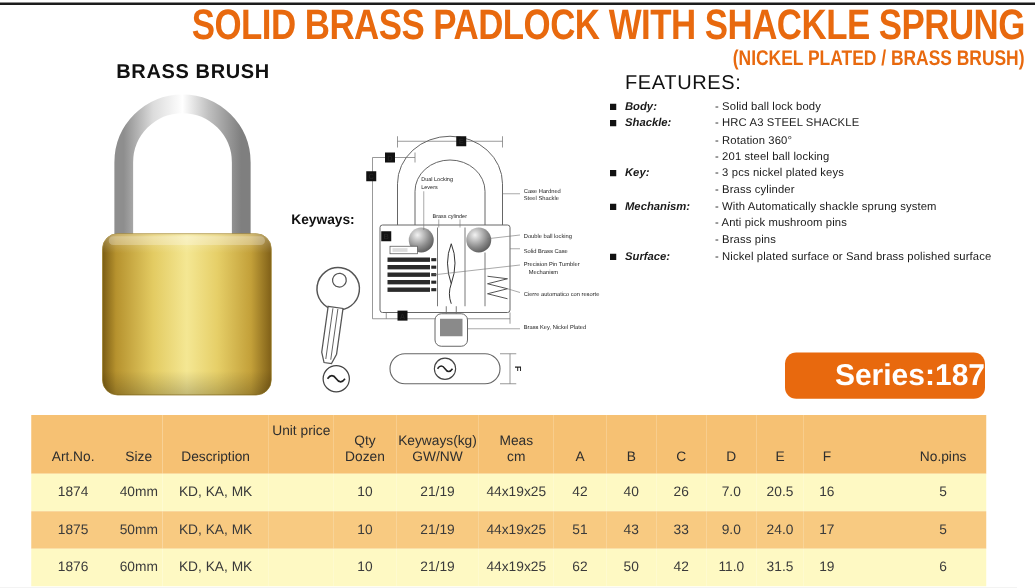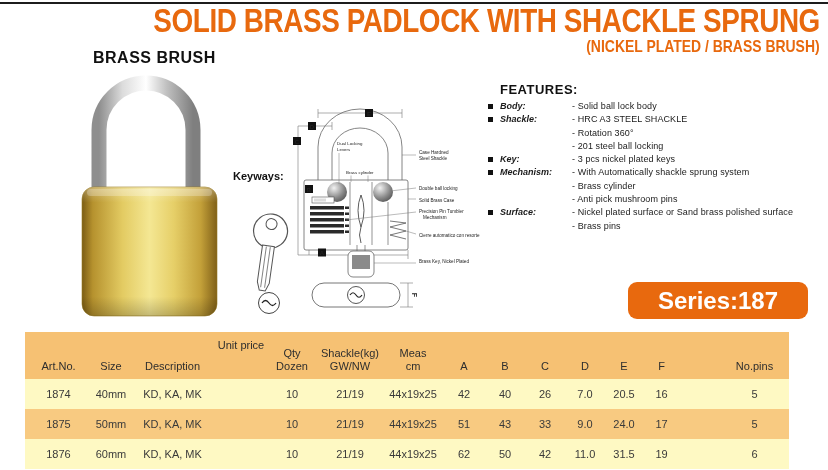--- a/index.html
+++ b/index.html
@@ -26,31 +26,31 @@
 
   .keyways-label { position:absolute; left:233px; top:170px; font-size:11px; font-weight:bold; color:#111; }
   .diagram { position:absolute; left:240px; top:85px; }
   .diagram text { font-family:"Liberation Sans", sans-serif; fill:#222; }
   .d-callout { font-size:4.6px; }
   .d-inner { font-size:4.4px; }
   .d-dim { font-size:6px; font-weight:bold; fill:#ffffff; text-anchor:middle; }
   .d-f { font-size:7px; font-weight:bold; fill:#222; }
 
   .features { position:absolute; left:486px; top:58px; width:342px; }
-  .features-heading { margin-left:14px; font-size:13px; font-weight:bold; letter-spacing:0.5px; color:#111; margin-bottom:4px;margin-top:24px; }
+  .features-heading { margin-left:14px; font-size:16px; font-weight:normal; letter-spacing:0.5px; color:#111; margin-bottom:4px; }
   .f-row { display:grid; grid-template-columns:14px 72px 1fr; height:13.3px; align-items:start; }
   .f-bullet { width:5px; height:5px; background:#111; margin-top:3px; margin-left:2px; }
   .f-bullet.hidden { visibility:hidden; }
   .f-name { font-size:9px; font-weight:bold; font-style:italic; white-space:nowrap; color:#1a1a1a; }
   .f-text { font-size:9px; letter-spacing:0.1px; white-space:nowrap; color:#1a1a1a; }
 
   .series-badge {
-    position:absolute; left:628px; top:282px; width:180px; height:37px;
+    position:absolute; left:628px; top:282px; width:160px; height:37px;
     background:#E8690E; border-radius:9px; color:#fff;
-    font-size:24px; font-weight:bold; text-align:center; line-height:37px;
+    font-size:24px; font-weight:bold; text-align:right; line-height:37px;
   }
 
   .spec-table-wrap { position:absolute; left:25px; top:332px; width:764px; }
   .group-header { position:absolute; left:490px; top:6px; width:145px; text-align:center; font-size:11px; color:#333; }
   table.spec { border-collapse:collapse; table-layout:fixed; width:764px; }
   table.spec th {
     background:#F6C173; height:40px; vertical-align:bottom; padding:0 0 6px 0;
     font-size:11px; font-weight:normal; color:#2e2e2e; text-align:center; line-height:13px;
   }
   table.spec th.top { vertical-align:top; padding:7px 0 0 0; }
@@ -237,43 +237,43 @@
           <span class="f-bullet hidden"></span>
           <span class="f-name"></span>
           <span class="f-text">- 201 steel ball locking</span>
         </div>
         <div class="f-row">
           <span class="f-bullet"></span>
           <span class="f-name">Key:</span>
           <span class="f-text">- 3 pcs nickel plated keys</span>
         </div>
         <div class="f-row">
+          <span class="f-bullet hidden"></span>
+          <span class="f-name"></span>
+          <span class="f-text">- Brass cylinder</span>
+        </div>
+        <div class="f-row">
           <span class="f-bullet"></span>
           <span class="f-name">Mechanism:</span>
           <span class="f-text">- With Automatically shackle sprung system</span>
         </div>
         <div class="f-row">
           <span class="f-bullet hidden"></span>
           <span class="f-name"></span>
-          <span class="f-text">- Brass cylinder</span>
-        </div>
-        <div class="f-row">
-          <span class="f-bullet hidden"></span>
-          <span class="f-name"></span>
           <span class="f-text">- Anti pick mushroom pins</span>
+        </div>
+        <div class="f-row">
+          <span class="f-bullet hidden"></span>
+          <span class="f-name"></span>
+          <span class="f-text">- Brass pins</span>
         </div>
         <div class="f-row">
           <span class="f-bullet"></span>
           <span class="f-name">Surface:</span>
           <span class="f-text">- Nickel plated surface or Sand brass polished surface</span>
-        </div>
-        <div class="f-row">
-          <span class="f-bullet hidden"></span>
-          <span class="f-name"></span>
-          <span class="f-text">- Brass pins</span>
         </div>
       </div>
   </div>
 
   <div class="series-badge">Series:187</div>
 
   <div class="spec-table-wrap">
     <table class="spec">
       <colgroup id="spec-cols">
           <col style="width: 67px;">
@@ -303,21 +303,21 @@
               <div>Description</div>
             </th>
             <th class="top">
               <div>Unit price</div>
             </th>
             <th>
               <div>Qty</div>
               <div>Dozen</div>
             </th>
             <th>
-              <div>Shackle(kg)</div>
+              <div>Keyways(kg)</div>
               <div>GW/NW</div>
             </th>
             <th>
               <div>Meas</div>
               <div>cm</div>
             </th>
             <th>
               <div>A</div>
             </th>
             <th>

